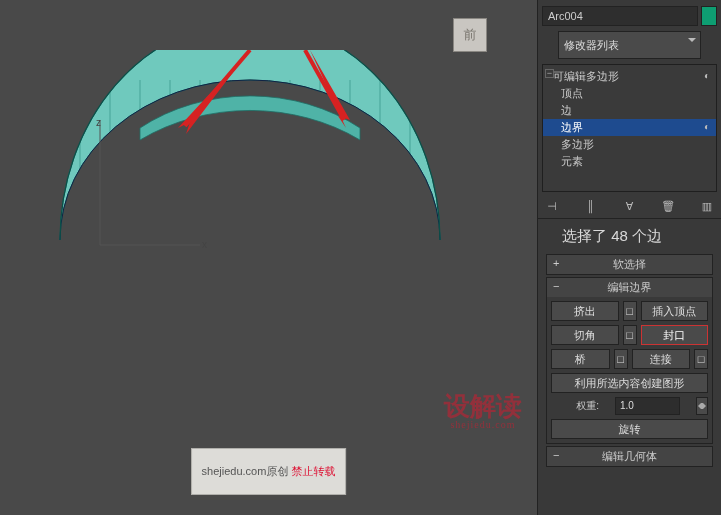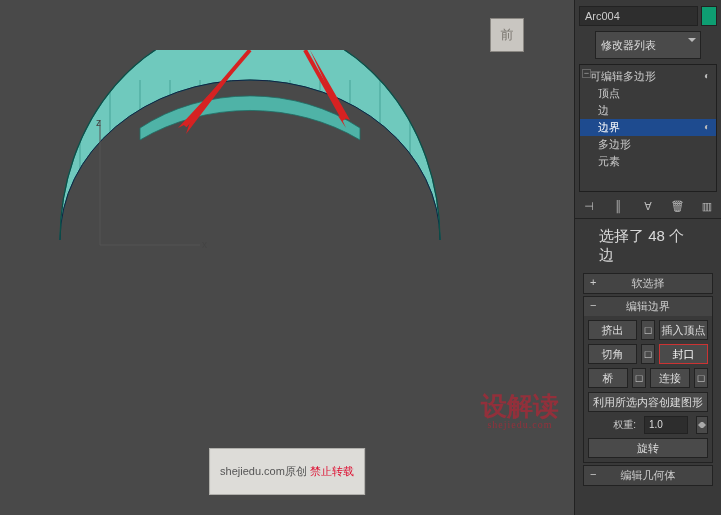--- a/index.html
+++ b/index.html
@@ -4,21 +4,21 @@
 <style>
 html,body{margin:0;padding:0;background:#000;font-family:"Microsoft YaHei",Arial,sans-serif;font-size:11px;color:#d0d0d0;overflow:hidden}
 .app{display:flex;width:721px;height:515px;background:#393939}
 .viewport{flex:1;position:relative;background:#494949;border-right:1px solid #222}
 .view-label{position:absolute;top:18px;right:50px;width:32px;height:32px;background:#c9c6c1;border:1px solid #8a8782;display:flex;align-items:center;justify-content:center;color:#7a766f;font-size:13px}
 .watermark{position:absolute;right:15px;bottom:85px;color:#9b2e3a;font-family:serif;font-size:26px;font-weight:bold;opacity:.9;text-align:center;line-height:1}
 .watermark small{display:block;font-size:10px;letter-spacing:1px;color:#9b2e3a;font-weight:normal}
 .credit{position:absolute;left:50%;bottom:20px;transform:translateX(-50%);background:#dddcd8;border:1px solid #b0afab;padding:15px 10px;color:#555;font-size:11px}
 .credit .red{color:#d13;}
 svg.shape{position:absolute;top:50px;left:40px}
-.panel{width:146px;background:#393939;display:flex;flex-direction:column;gap:2px;padding-top:6px}
+.panel{width:183px;background:#393939;display:flex;flex-direction:column;gap:2px;padding-top:6px}
 .row{display:flex;align-items:center;gap:3px;padding:0 4px}
 .name-field{flex:1;background:#2e2e2e;border:1px solid #222;height:18px;line-height:18px;padding:0 5px;color:#ccc}
 .color-sw{width:14px;height:18px;background:#0e9e72;border:1px solid #222}
 .drop{background:#4a4a4a;border:1px solid #222;height:18px;line-height:18px;padding:4px 5px;margin:3px 20px;position:relative;color:#ddd}
 .drop::after{content:"";position:absolute;right:4px;top:6px;border:4px solid transparent;border-top-color:#bbb}
 .stack{margin:0 4px;border:1px solid #1f1f1f;background:#3a3a3a;height:120px;padding:3px 0;overflow:hidden}
 .stack-item{padding:1px 6px 1px 18px;position:relative;color:#ccc;cursor:pointer}
 .stack-item.parent{padding-left:10px}
 .stack-item.parent::before{content:"−";position:absolute;left:2px;top:1px;font-size:9px;color:#aaa;border:1px solid #666;width:7px;height:7px;line-height:7px;text-align:center}
 .stack-item.sel{background:#1e4b8f;color:#fff}
@@ -27,21 +27,21 @@
 .toolbar span{width:16px;height:16px;display:inline-flex;align-items:center;justify-content:center;color:#bbb;cursor:pointer;font-size:11px}
 .status{padding:6px 24px;text-align:left;color:#d9d9d9;font-size:15px}
 .rollout{margin:0 8px;border:1px solid #222}
 .roll-head{background:#444;padding:2px 6px;font-size:11px;color:#ccc;position:relative;text-align:center}
 .roll-head::before{content:attr(data-sign);position:absolute;left:6px;top:2px;color:#ccc}
 .roll-body{padding:4px;display:flex;flex-direction:column;gap:4px}
 .btn-row{display:flex;gap:4px}
 .btn{flex:1;background:#4a4a4a;border:1px solid #222;height:18px;line-height:18px;text-align:center;font-size:11px;color:#ddd;cursor:pointer}
 .btn.small{flex:0 0 12px;padding:0}
 .btn.hl{border:1px solid #c33;color:#fff}
-.spin-row{display:flex;align-items:center;gap:8px}
+.spin-row{display:flex;align-items:center;gap:16px}
 .spin-row label{flex:0 0 48px;text-align:right;font-size:10px;color:#ccc}
 .spin{flex:1;background:#2d2d2d;border:1px solid #222;height:16px;line-height:16px;padding:0 4px;color:#ddd;font-size:10px}
 .spinbtn{width:10px;height:16px;background:#4a4a4a;border:1px solid #222;display:flex;flex-direction:column}
 .spinbtn::before,.spinbtn::after{content:"";flex:1;border:3px solid transparent;margin:0 1px}
 .spinbtn::before{border-bottom-color:#aaa}
 .spinbtn::after{border-top-color:#aaa}
 </style>
 </head>
 <body>
 

